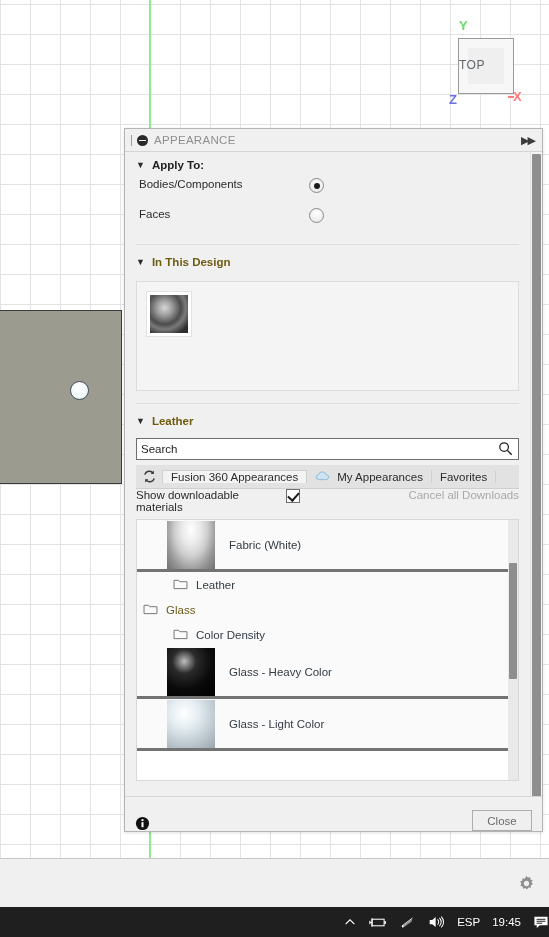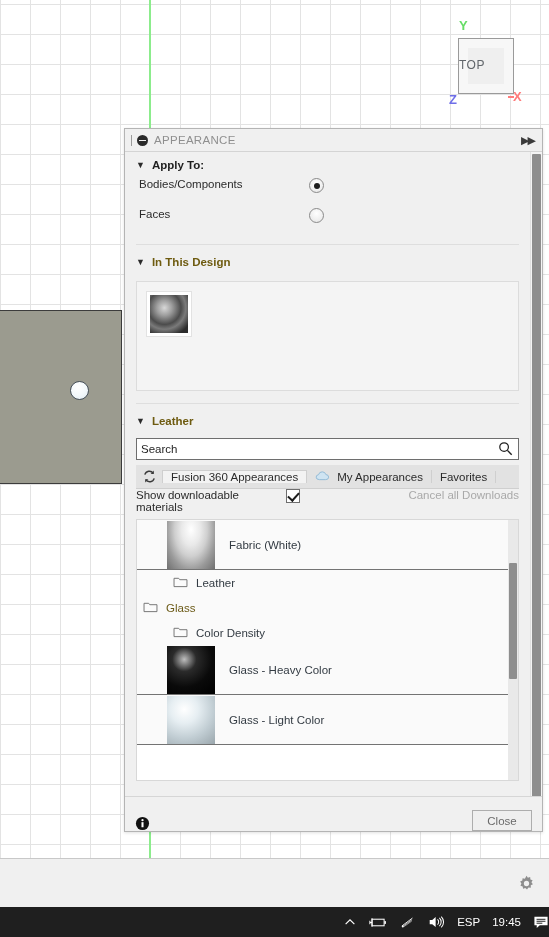--- a/index.html
+++ b/index.html
@@ -196,21 +196,21 @@
   }
   .list-inner { flex: 1 1 auto; position: relative; overflow: hidden; }
   .list-scroll { flex: 0 0 10px; background: #e9e9e9; position: relative; }
   .list-scroll .thumb {
     position: absolute; left: 1px; top: 43px; width: 8px; height: 116px;
     background: #8e8e8e; border-radius: 1px;
   }
 
   .mat-row {
     display: flex; align-items: center; height: 49px; background: #fafafa;
-    border-bottom: 1px solid #737373;
+    border-bottom: 3px solid #737373;
   }
   .mat-row.sel { background: #adadad; }
   .mat-thumb { width: 48px; height: 48px; margin-left: 30px; flex: 0 0 48px; }
   .mat-name { font-size: 11.5px; color: #333b43; margin-left: 14px; }
   .mat-row.sel .mat-name { color: #20262c; }
 
   .thumb-fabric {
     background:
       radial-gradient(ellipse at 50% 18%, #ffffff 0%, #e9e9e9 28%, #cfcfcf 48%, #9b9b9b 72%, #6f6f6f 100%);
   }

